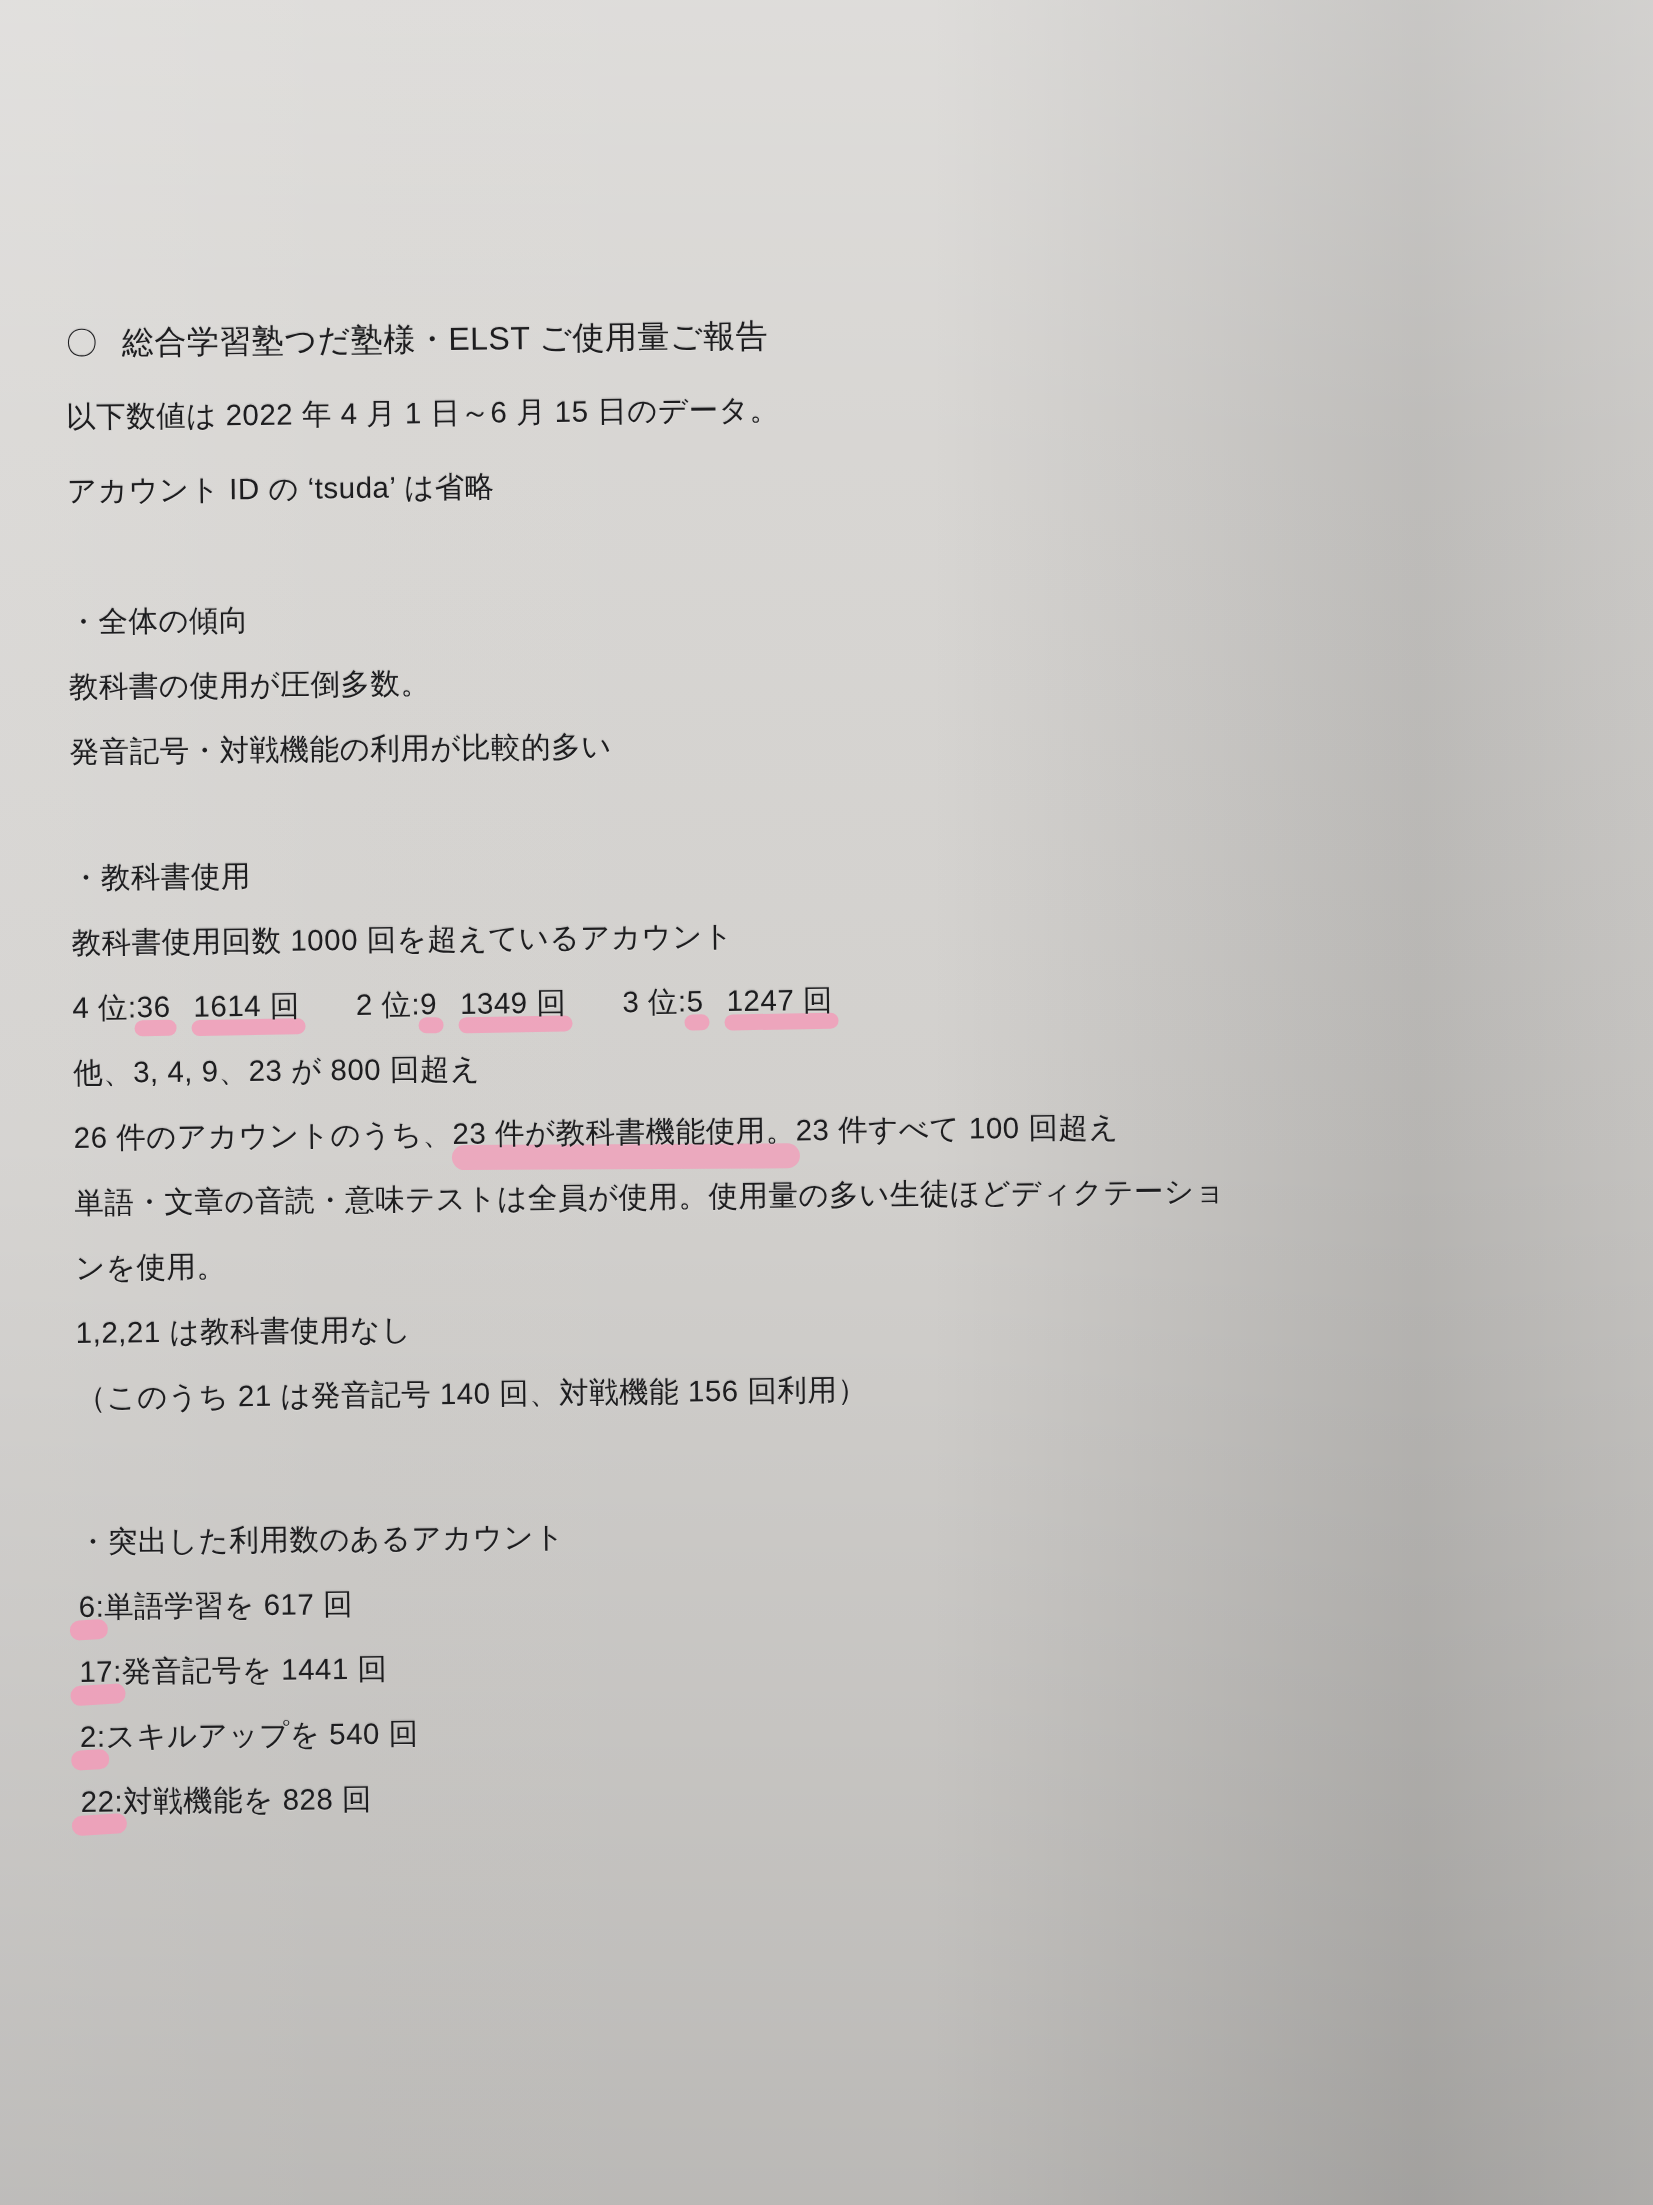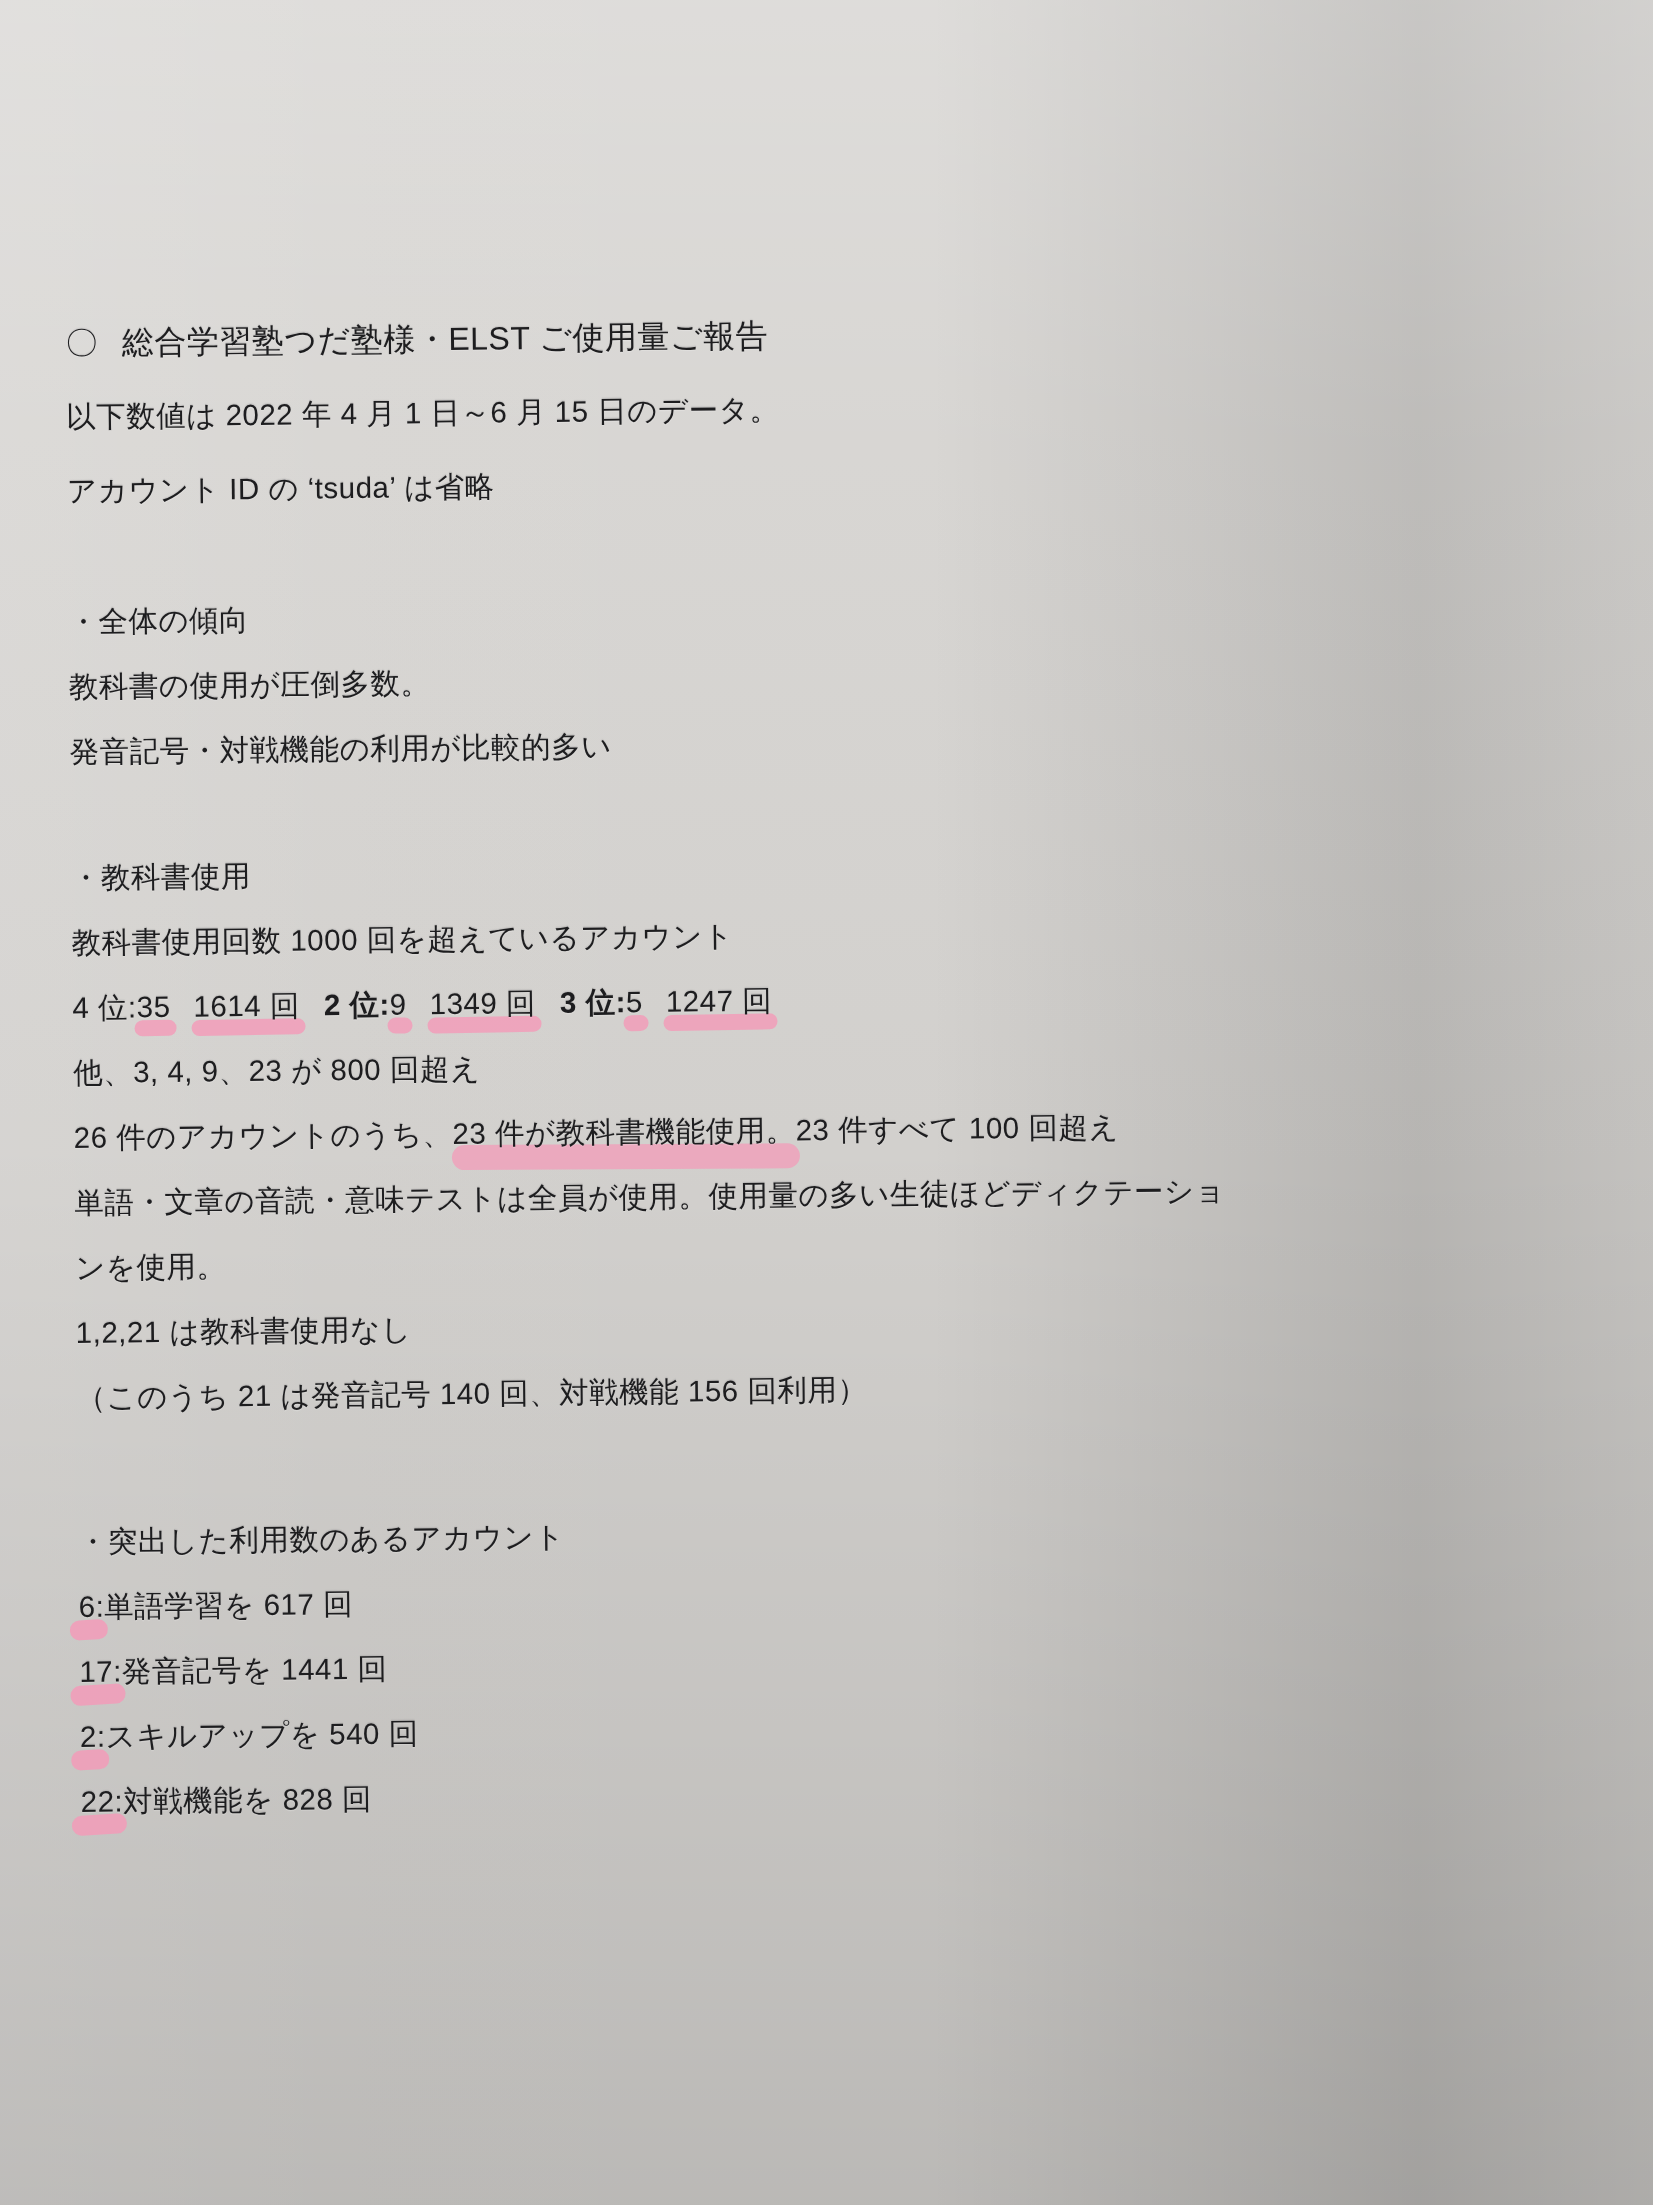--- a/index.html
+++ b/index.html
@@ -57,21 +57,21 @@
   .heading-line { font-size: 32px; line-height: 74px; }
   .intro-line   { line-height: 74px; }
 
   .sec-gap   { margin-top: 61px; }
   .sec-gap-lg{ margin-top: 79px; }
 
   .heading-marker { margin-right: 24px; }
 
   
   .gap-count { margin-left: 23px; }
-  .gap-rank  { margin-left: 24px; font-weight: bold; }
+  .gap-rank  { margin-left: 56px; }
 
   
   .hl { position: relative; }
   .hl::after {
     content: "";
     position: absolute;
     left: -2.2px;
     right: -5.5px;
     bottom: -13px;
     height: 16.4px;
@@ -114,21 +114,21 @@
     <div class="line intro-line">アカウント ID の ‘tsuda’ は省略</div>
 
     <div class="line sec-gap">・全体の傾向</div>
     <div class="line">教科書の使用が圧倒多数。</div>
     <div class="line">発音記号・対戦機能の利用が比較的多い</div>
 
     <div class="line sec-gap">・教科書使用</div>
     <div class="line">教科書使用回数 1000 回を超えているアカウント</div>
 
     <div class="line">
-      <span>4 位:</span><span class="hl">35</span><span class="hl gap-count">1614 回</span><span class="gap-rank">2 位:</span><span class="hl">9</span><span class="hl gap-count">1349 回</span><span class="gap-rank">3 位:</span><span class="hl">5</span><span class="hl gap-count">1247 回</span>
+      <span>4 位:</span><span class="hl">36</span><span class="hl gap-count">1614 回</span><span class="gap-rank">2 位:</span><span class="hl">9</span><span class="hl gap-count">1349 回</span><span class="gap-rank">3 位:</span><span class="hl">5</span><span class="hl gap-count">1247 回</span>
     </div>
 
     <div class="line">他、3, 4, 9、23 が 800 回超え</div>
 
     <div class="line">
       <span>26 件のアカウントのうち、</span><span class="hl hl-long">23 件が教科書機能使用。</span><span>23 件すべて 100 回超え</span>
     </div>
 
     <div class="line">単語・文章の音読・意味テストは全員が使用。使用量の多い生徒ほどディクテーショ</div>
     <div class="line">ンを使用。</div>

